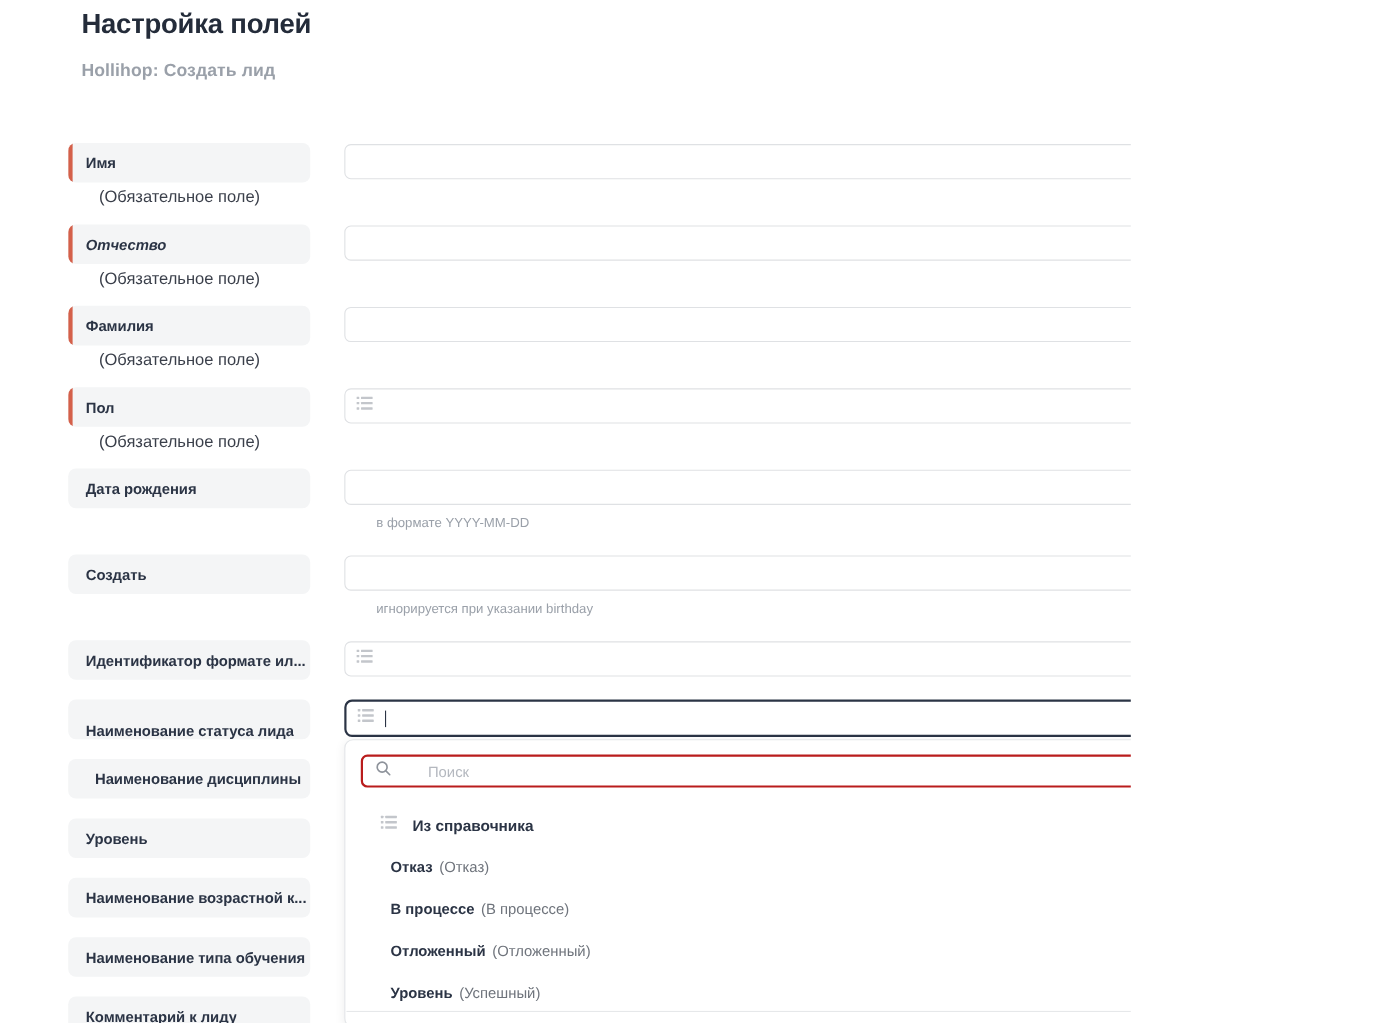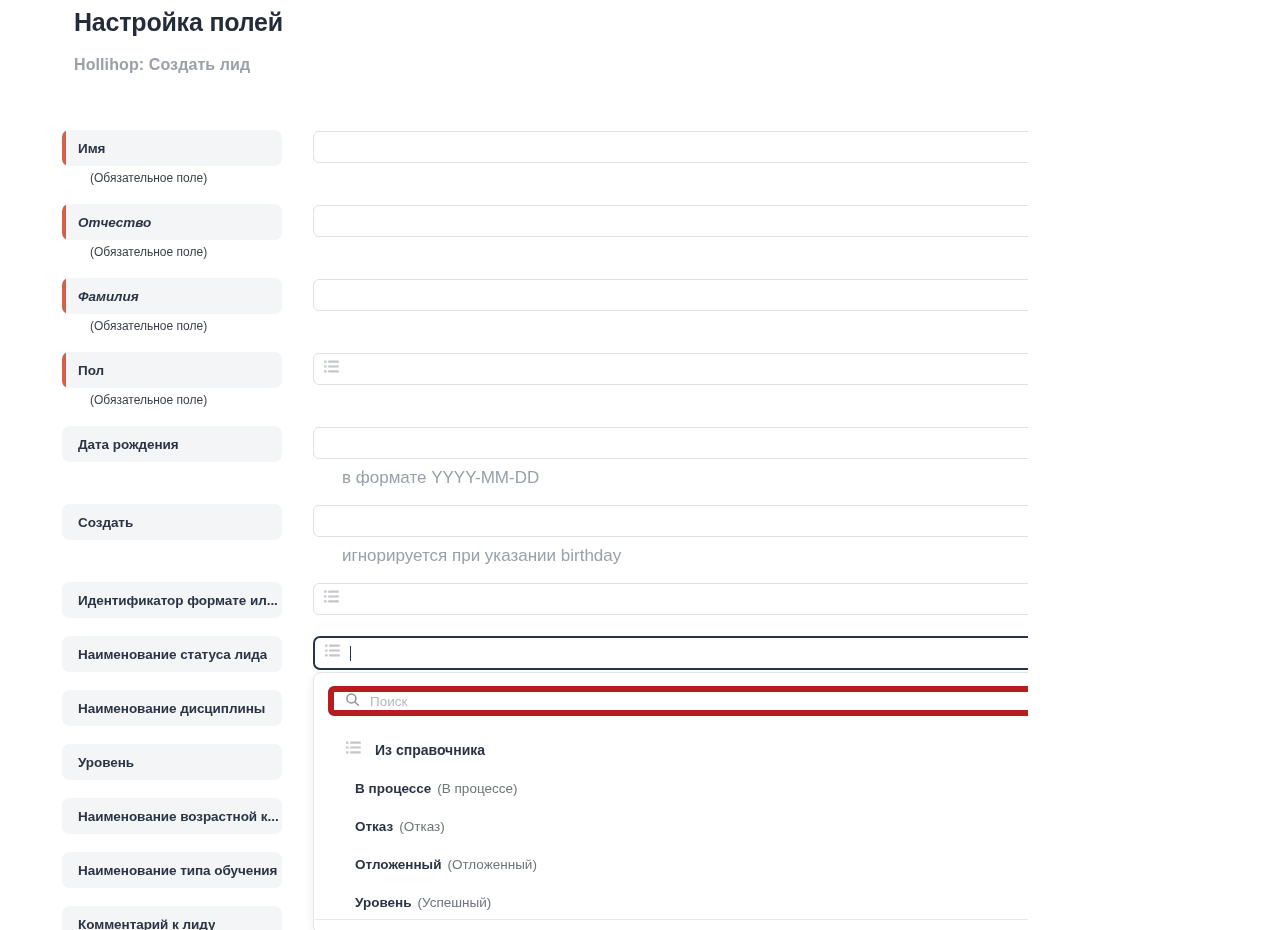--- a/index.html
+++ b/index.html
@@ -99,21 +99,21 @@
     color: #2b3445;
     white-space: nowrap;
     overflow: hidden;
     letter-spacing: -0.05px;
   }
   .label-chip.required .chip-text { padding-left: 16px; }
 
   .req-note {
     position: absolute;
     left: 90px;
-    font-size: 12px;
+    font-size: 15px;
     color: #3a3f4a;
     white-space: nowrap;
   }
 
   .field-input {
     position: absolute;
     left: 313px;
     width: 890px;
     height: 32px;
     background: #ffffff;
@@ -131,21 +131,21 @@
   }
   .field-input .caret {
     width: 1px;
     height: 15px;
     background: #2b3445;
     margin-left: 10px;
   }
   .hint {
     position: absolute;
     left: 313px;
-    font-size: 17px;
+    font-size: 12px;
     color: #9aa0a9;
     white-space: nowrap;
     padding-left: 29px;
   }
 
   
   .list-icon { display: block; }
 
   
   .dropdown {
@@ -158,27 +158,28 @@
     border: 1px solid #e3e5e8;
     border-radius: 8px;
     box-shadow: 0 2px 10px rgba(20,25,35,0.07);
     overflow: hidden;
   }
   .dd-search {
     position: absolute;
     left: 14px; top: 13px;
     width: 862px;
     height: 30px;
-    border: 6px solid #b91c1c;
+    border: 2px solid #b91c1c;
     border-radius: 6px;
     display: flex;
     align-items: center;
     padding: 0 11px;
     background: #fff;
     cursor: text;
+    gap: 23px;
   }
   .dd-search .mag { margin-right: 10px; display: block; }
   .dd-search .ph {
     font-size: 13.5px;
     color: #b4b8bf;
   }
   .dd-group {
     position: absolute;
     left: 0; top: 60px;
     width: 888px;
@@ -272,21 +273,21 @@
       </div>
       <div class="row">
         <div class="label-chip required" style="top: 104px; font-style: italic;">
           <span class="req-bar"></span>
           <span class="chip-text">Отчество</span>
         </div>
         <div class="req-note" style="top: 145px;">(Обязательное поле)</div>
         <div class="field-input" style="top: 105px;"></div>
       </div>
       <div class="row">
-        <div class="label-chip required" style="top: 178px; font-style: italic;">
+        <div class="label-chip required" style="top: 178px;">
           <span class="req-bar"></span>
           <span class="chip-text">Фамилия</span>
         </div>
         <div class="req-note" style="top: 219px;">(Обязательное поле)</div>
         <div class="field-input" style="top: 179px;"></div>
       </div>
       <div class="row">
         <div class="label-chip required" style="top: 252px;">
           <span class="req-bar"></span>
           <span class="chip-text">Пол</span>
@@ -326,37 +327,37 @@
               <rect x="0" y="0.6" width="2.6" height="2.2" rx="0.4" fill="#c3c6cb"></rect>
               <rect x="4.2" y="0.6" width="10.6" height="2.2" rx="0.4" fill="#c3c6cb"></rect>
               <rect x="0" y="5.4" width="2.6" height="2.2" rx="0.4" fill="#c3c6cb"></rect>
               <rect x="4.2" y="5.4" width="10.6" height="2.2" rx="0.4" fill="#c3c6cb"></rect>
               <rect x="0" y="10.2" width="2.6" height="2.2" rx="0.4" fill="#c3c6cb"></rect>
               <rect x="4.2" y="10.2" width="10.6" height="2.2" rx="0.4" fill="#c3c6cb"></rect>
             </svg></span>
         </div>
       </div>
       <div class="row">
-        <div class="label-chip" style="top: 536px;">
+        <div class="label-chip" style="top: 536px; align-items: flex-end;">
           <span class="chip-text">Наименование статуса лида</span>
         </div>
         <div class="field-input focused" style="top: 536px;">
           <span class="list-icon"><svg width="15" height="14" viewBox="0 0 15 14" fill="none">
               <rect x="0" y="0.6" width="2.6" height="2.2" rx="0.4" fill="#c3c6cb"></rect>
               <rect x="4.2" y="0.6" width="10.6" height="2.2" rx="0.4" fill="#c3c6cb"></rect>
               <rect x="0" y="5.4" width="2.6" height="2.2" rx="0.4" fill="#c3c6cb"></rect>
               <rect x="4.2" y="5.4" width="10.6" height="2.2" rx="0.4" fill="#c3c6cb"></rect>
               <rect x="0" y="10.2" width="2.6" height="2.2" rx="0.4" fill="#c3c6cb"></rect>
               <rect x="4.2" y="10.2" width="10.6" height="2.2" rx="0.4" fill="#c3c6cb"></rect>
             </svg></span>
           <span class="caret"></span>
         </div>
       </div>
       <div class="row">
-        <div class="label-chip" style="top: 590px;">
+        <div class="label-chip" style="top: 590px; justify-content: center;">
           <span class="chip-text">Наименование дисциплины</span>
         </div>
       </div>
       <div class="row">
         <div class="label-chip" style="top: 644px;">
           <span class="chip-text">Уровень</span>
         </div>
       </div>
       <div class="row">
         <div class="label-chip" style="top: 698px;">
@@ -401,26 +402,26 @@
       <span class="gtext">Из справочника</span>
       <span class="chev">
         <svg width="13" height="9" viewBox="0 0 13 9" fill="none">
           <path d="M1.2 6.4 L6.5 1.6 L11.8 6.4" stroke="#6f747c" stroke-width="1.4" stroke-linecap="round" stroke-linejoin="round"></path>
         </svg>
       </span>
     </div>
 
     <div class="dd-options" id="dd-options">
         <div class="dd-option">
+          <span class="name">Отказ</span>
+          <span class="alias">(Отказ)</span>
+        </div>
+        <div class="dd-option">
           <span class="name">В процессе</span>
           <span class="alias">(В процессе)</span>
-        </div>
-        <div class="dd-option">
-          <span class="name">Отказ</span>
-          <span class="alias">(Отказ)</span>
         </div>
         <div class="dd-option">
           <span class="name">Отложенный</span>
           <span class="alias">(Отложенный)</span>
         </div>
         <div class="dd-option">
           <span class="name">Уровень</span>
           <span class="alias">(Успешный)</span>
         </div>
       </div>

